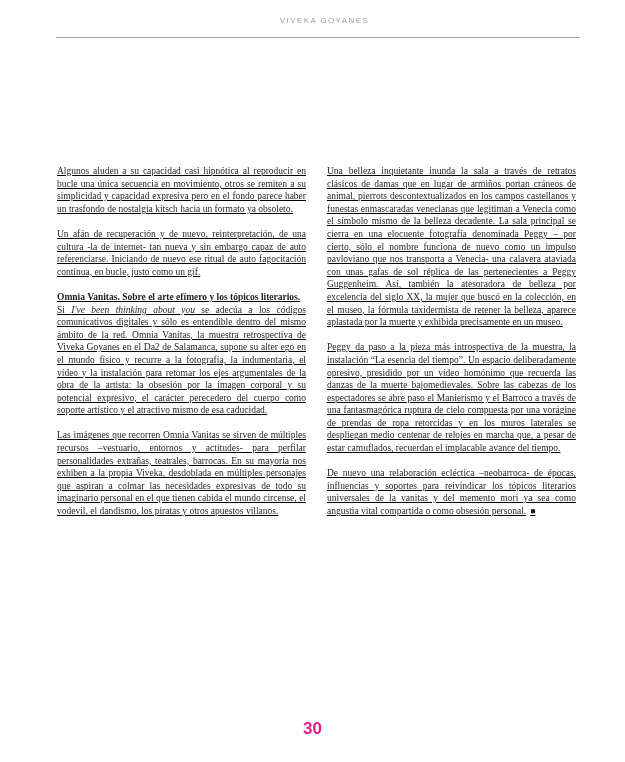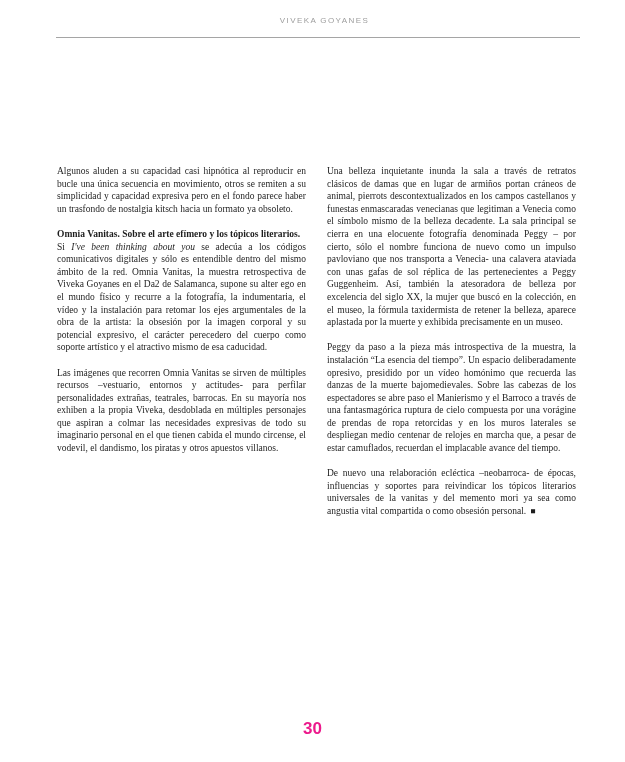--- a/index.html
+++ b/index.html
@@ -36,20 +36,21 @@
     height: 0;
     border-top: 1.6px solid #a5a5a5;
   }
   .columns {
     position: absolute;
     top: 165px;
     left: 57px;
     width: 519px;
     display: flex;
     gap: 21px;
+    text-decoration: underline;
   }
   .col {
     width: 251px;
     font-size: 9.5px;
     line-height: 12.6px;
     text-align: justify;
     color: #1e1e1e;
     hyphens: auto;
     -webkit-hyphens: auto;
   }
@@ -86,20 +87,21 @@
 <div class="page">
 
   <div class="header-title">VIVEKA GOYANES</div>
 
   <div class="header-rule"></div>
 
   <div class="columns">
 
     <div class="col">
       <p>Algunos aluden a su capacidad casi hipnótica al reproducir en bucle una única secuencia en movimiento, otros se remiten a su simplicidad y capacidad expresiva pero en el fondo parece haber un trasfondo de nostalgia kitsch hacia un formato ya obsoleto.</p>
+      <p>Un afán de recuperación y de nuevo, reinterpretación, de una cultura -la de internet- tan nueva y sin embargo capaz de auto referenciarse. Iniciando de nuevo ese ritual de auto fagocitación continua, en bucle, justo como un gif.</p>
       <p>
         <span class="section-heading">Omnia Vanitas. Sobre el arte efímero y los tópicos literarios.</span><span>Si </span><span class="work-title">I've been thinking about you</span><span> se adecúa a los códigos comunicativos digitales y sólo es entendible dentro del mismo ámbito de la red. Omnia Vanitas, la muestra retrospectiva de Viveka Goyanes en el Da2 de Salamanca, supone su alter ego en el mundo físico y recurre a la fotografía, la indumentaria, el vídeo y la instalación para retomar los ejes argumentales de la obra de la artista: la obsesión por la imagen corporal y su potencial expresivo, el carácter perecedero del cuerpo como soporte artístico y el atractivo mismo de esa caducidad.</span>
       </p>
       <p>Las imágenes que recorren Omnia Vanitas se sirven de múltiples recursos –vestuario, entornos y actitudes- para perfilar personalidades extrañas, teatrales, barrocas. En su mayoría nos exhiben a la propia Viveka, desdoblada en múltiples personajes que aspiran a colmar las necesidades expresivas de todo su imaginario personal en el que tienen cabida el mundo circense, el vodevil, el dandismo, los piratas y otros apuestos villanos.</p>
     </div>
 
     <div class="col">
       <p>Una belleza inquietante inunda la sala a través de retratos clásicos de damas que en lugar de armiños portan cráneos de animal, pierrots descontextualizados en los campos castellanos y funestas enmascaradas venecianas que legitiman a Venecia como el símbolo mismo de la belleza decadente. La sala principal se cierra en una elocuente fotografía denominada Peggy – por cierto, sólo el nombre funciona de nuevo como un impulso pavloviano que nos transporta a Venecia- una calavera ataviada con unas gafas de sol réplica de las pertenecientes a Peggy Guggenheim. Así, también la atesoradora de belleza por excelencia del siglo XX, la mujer que buscó en la colección, en el museo, la fórmula taxidermista de retener la belleza, aparece aplastada por la muerte y exhibida precisamente en un museo.</p>
       <p>Peggy da paso a la pieza más introspectiva de la muestra, la instalación “La esencia del tiempo”. Un espacio deliberadamente opresivo, presidido por un vídeo homónimo que recuerda las danzas de la muerte bajomedievales. Sobre las cabezas de los espectadores se abre paso el Manierismo y el Barroco a través de una fantasmagórica ruptura de cielo compuesta por una vorágine de prendas de ropa retorcidas y en los muros laterales se despliegan medio centenar de relojes en marcha que, a pesar de estar camuflados, recuerdan el implacable avance del tiempo.</p>
       <p>

